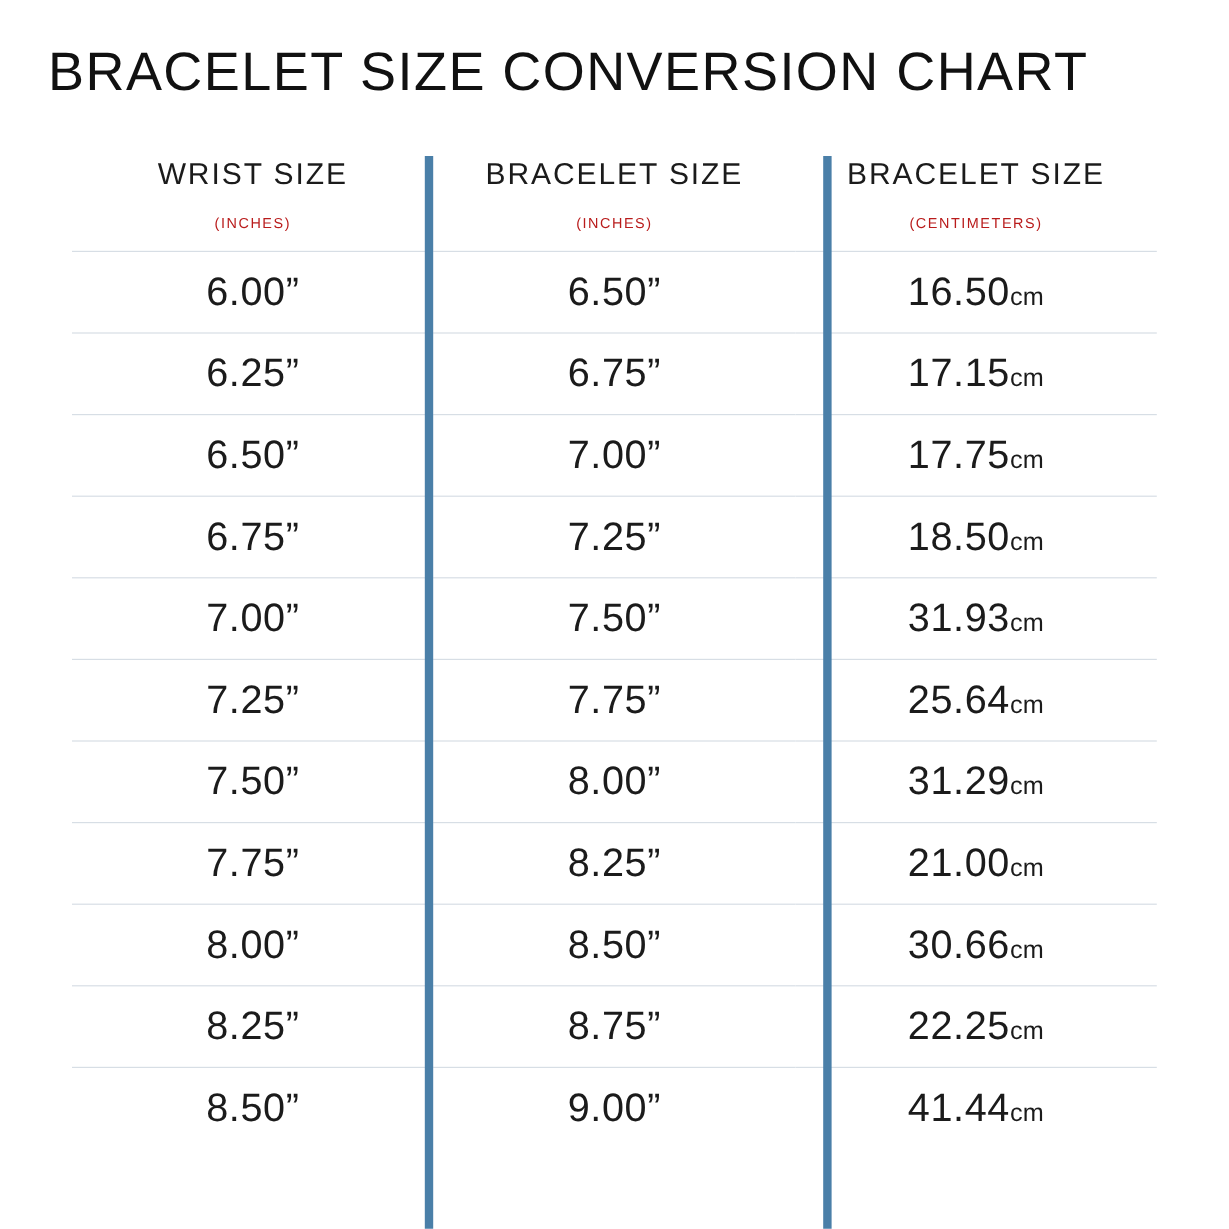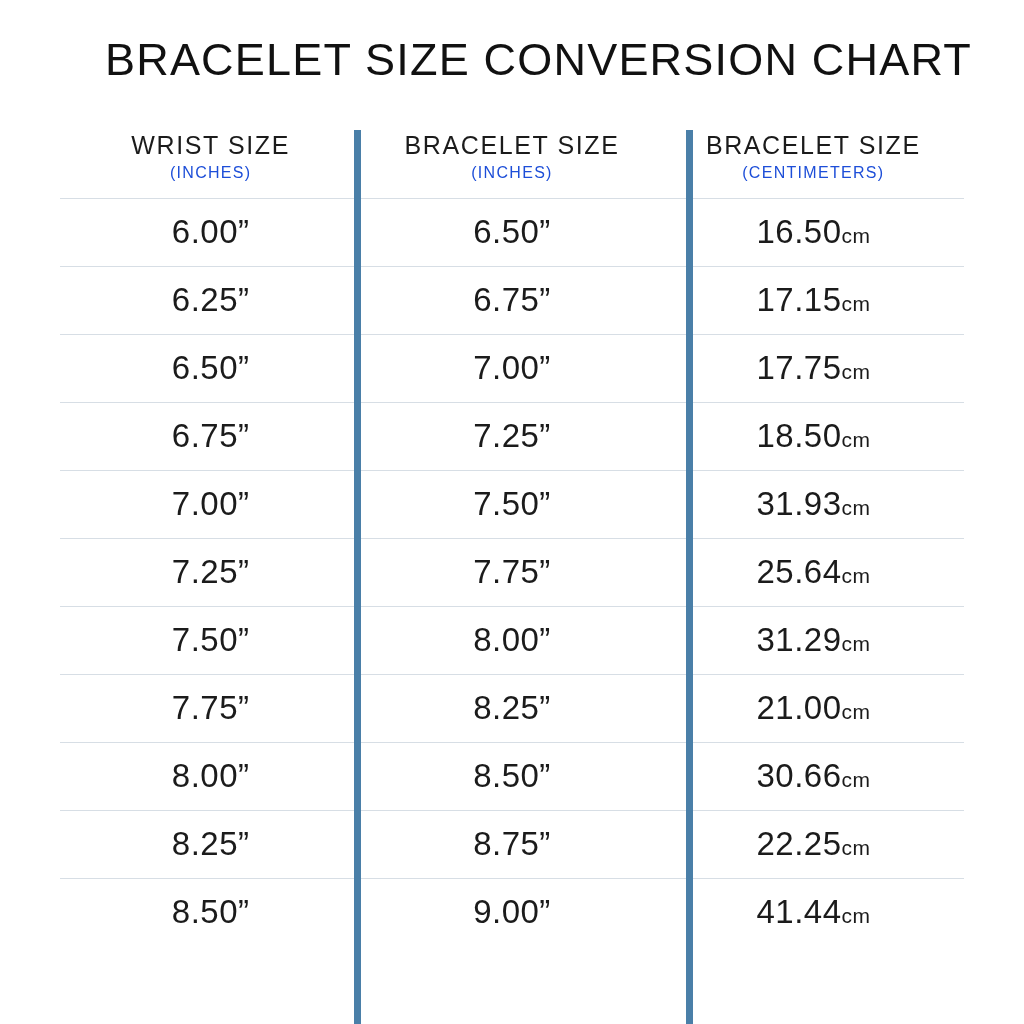--- a/index.html
+++ b/index.html
@@ -15,26 +15,26 @@
     overflow: hidden;
   }
   .page {
     position: relative;
     width: 1024px;
     height: 1024px;
     box-sizing: border-box;
     padding: 0;
   }
   .chart-title {
-    text-align: right;
+    text-align: left;
     font-size: 45px;
     letter-spacing: 1.2px;
     font-weight: 400;
     color: #111111;
-    margin: 34px 12px 0 0;
+    margin: 34px 0 0 0;
     padding: 0 40px;
     white-space: nowrap;
   }
   .table-wrap {
     position: relative;
     margin: 36px auto 0 auto;
     width: 904px;
   }
   table.conv {
     border-collapse: collapse;
@@ -52,24 +52,24 @@
   }
   .head-main {
     display: block;
     font-size: 25px;
     letter-spacing: 1.6px;
     color: #1b1b1b;
     line-height: 1.22;
   }
   .head-sub {
     display: block;
-    font-size: 16px;
+    font-size: 12px;
     letter-spacing: 1.3px;
-    color: #1d4ed8;
-    margin-top: 3px;
+    color: #b91c1c;
+    margin-top: 18px;
   }
   table.conv tbody td {
     padding: 14px 0 15px 0;
     font-size: 33px;
     color: #1b1b1b;
     border-top: 1px solid #d7dee5;
     letter-spacing: 0.5px;
   }
   table.conv tbody tr:first-child td {
     border-top: 1px solid #d7dee5;

